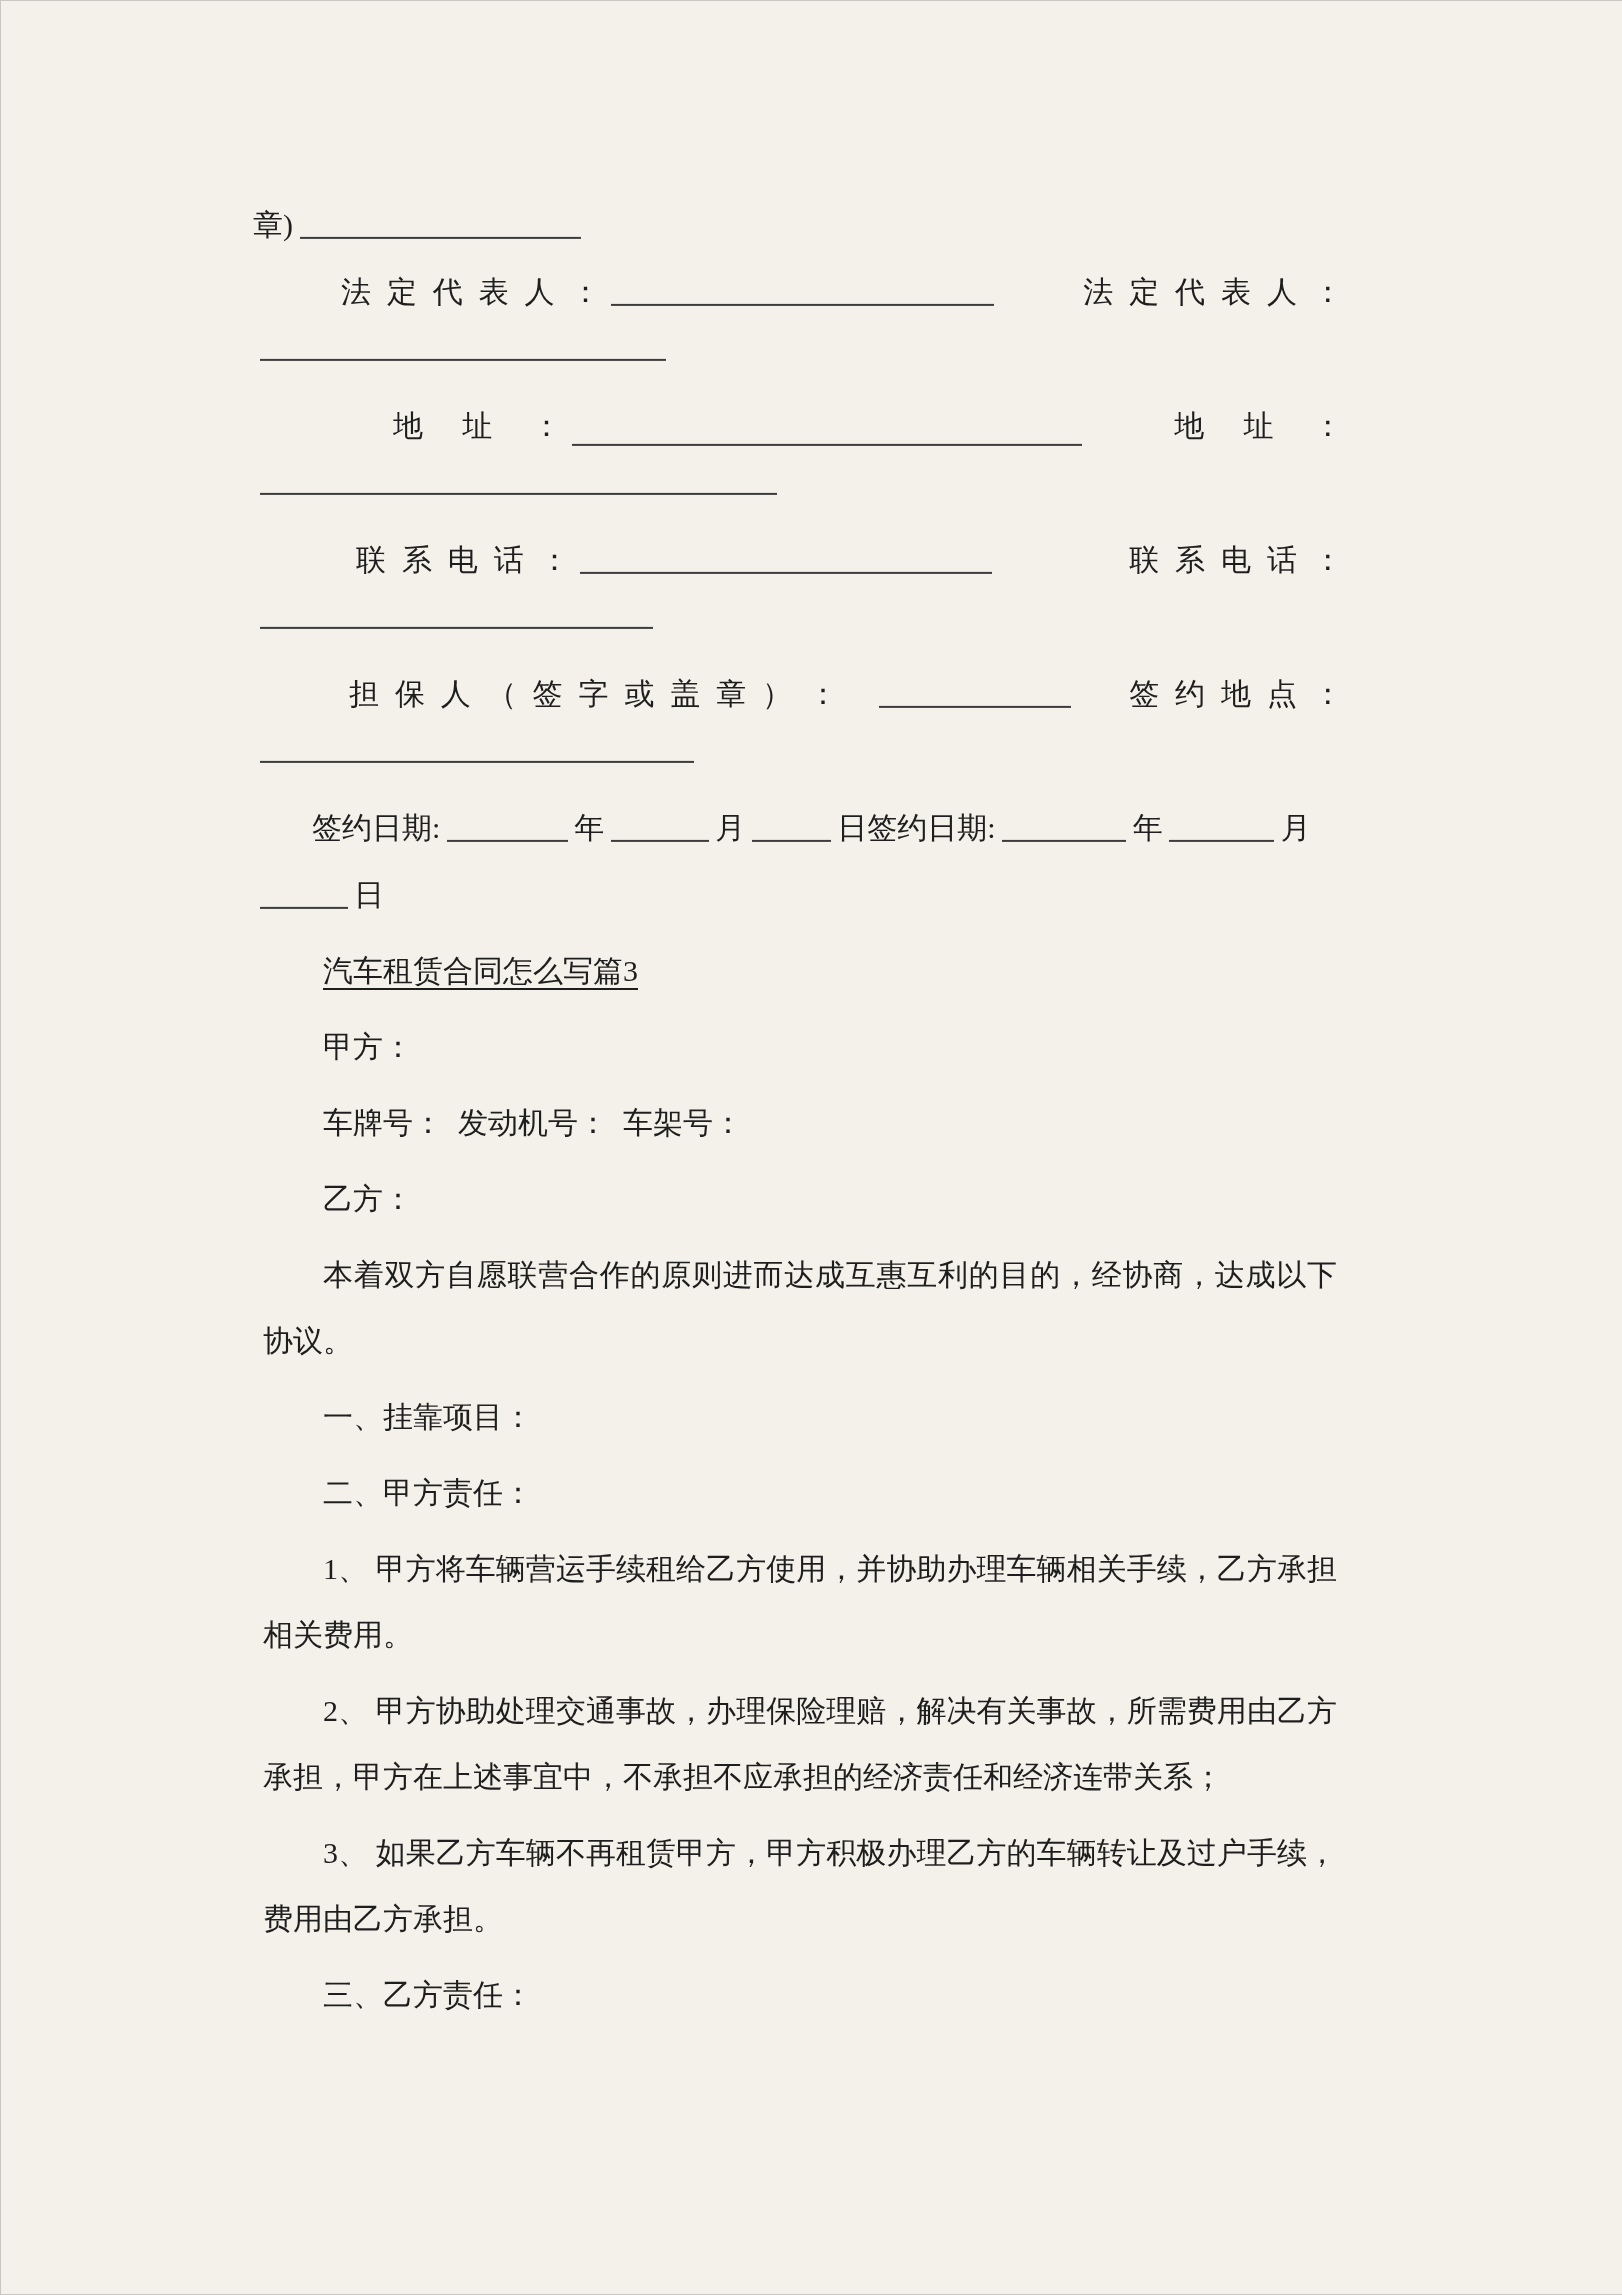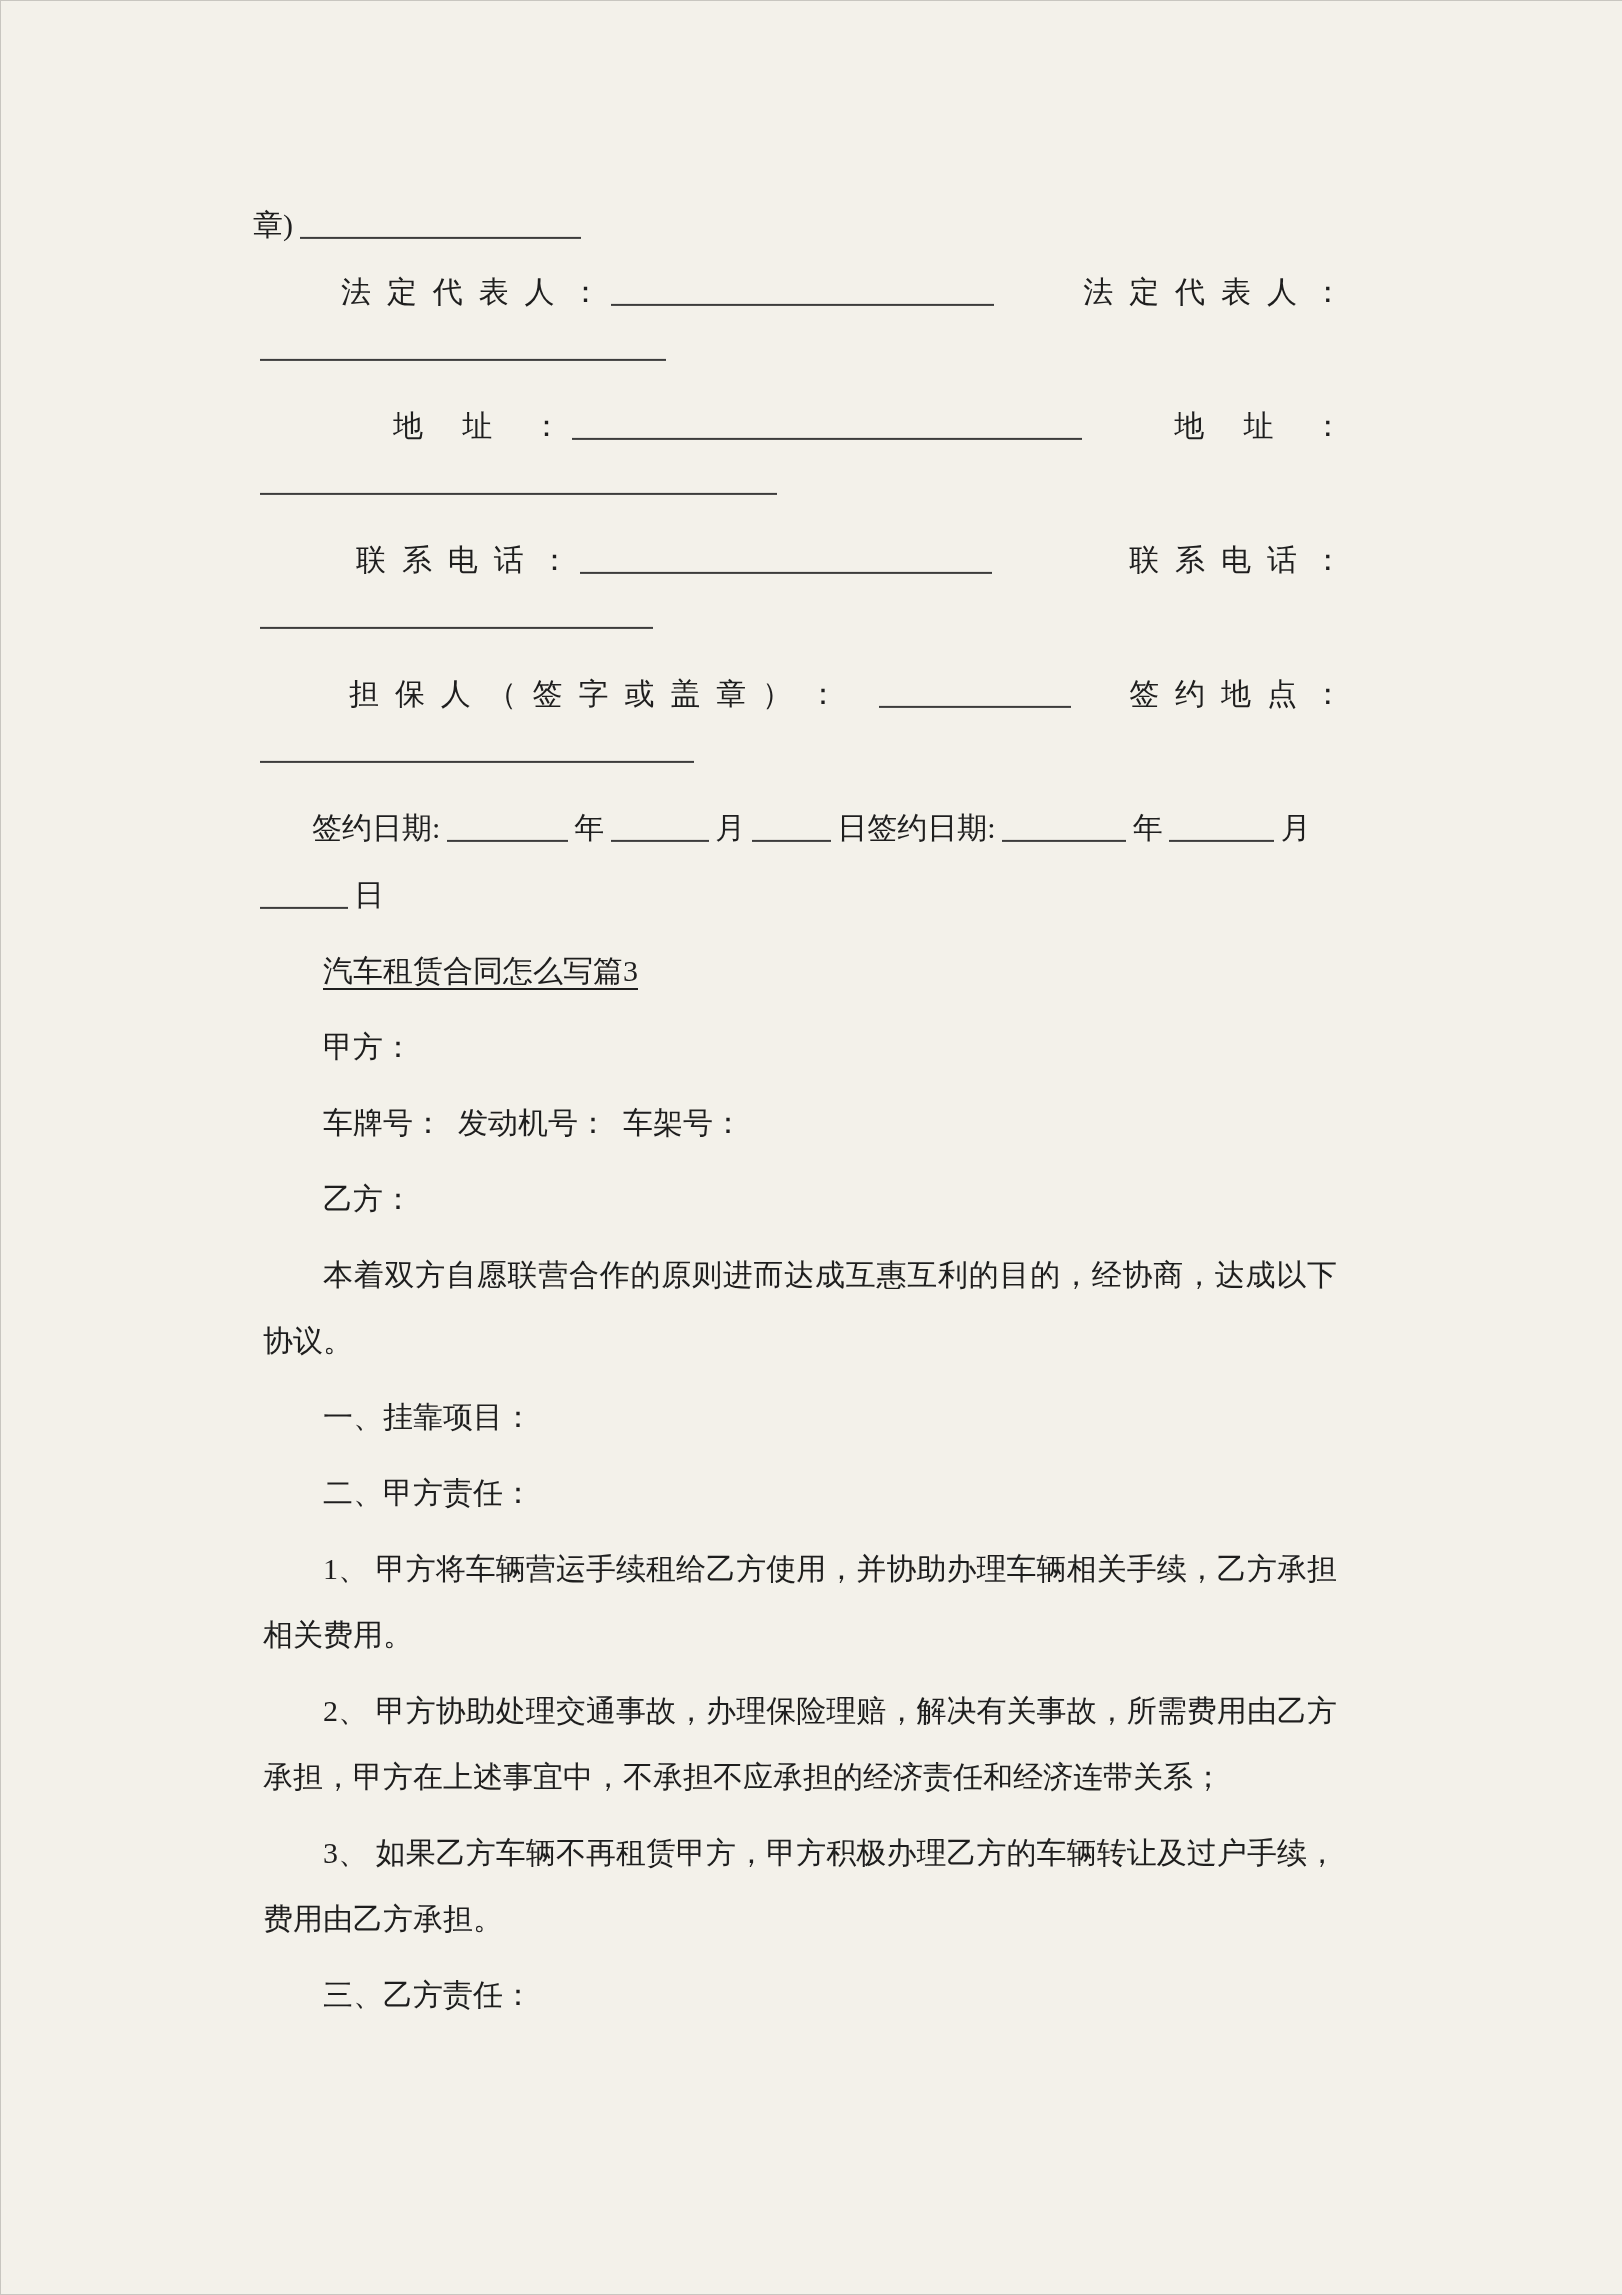--- a/index.html
+++ b/index.html
@@ -69,21 +69,21 @@
         <span class="blank" style="width: 281px;"></span>
       </div>
       <div class="h-line" style="padding-left: 88px;">
         <span class="seg sp">法 定 代 表 人 ：</span>
         <span class="blank" style="width: 383px;"></span>
         <span class="seg sp push-right">法 定 代 表 人 ：</span>
       </div>
       <div class="h-line">
         <span class="blank" style="width: 406px;"></span>
       </div>
-      <div class="h-line" style="padding-left: 140px;">
+      <div class="h-line" style="padding-left: 140px; align-items: center;">
         <span class="seg sp">地   址   ：</span>
         <span class="blank" style="width: 510px;"></span>
         <span class="seg sp push-right">地   址   ：</span>
       </div>
       <div class="h-line">
         <span class="blank" style="width: 517px;"></span>
       </div>
       <div class="h-line" style="padding-left: 103px;">
         <span class="seg sp">联 系 电 话 ：</span>
         <span class="blank" style="width: 412px;"></span>

